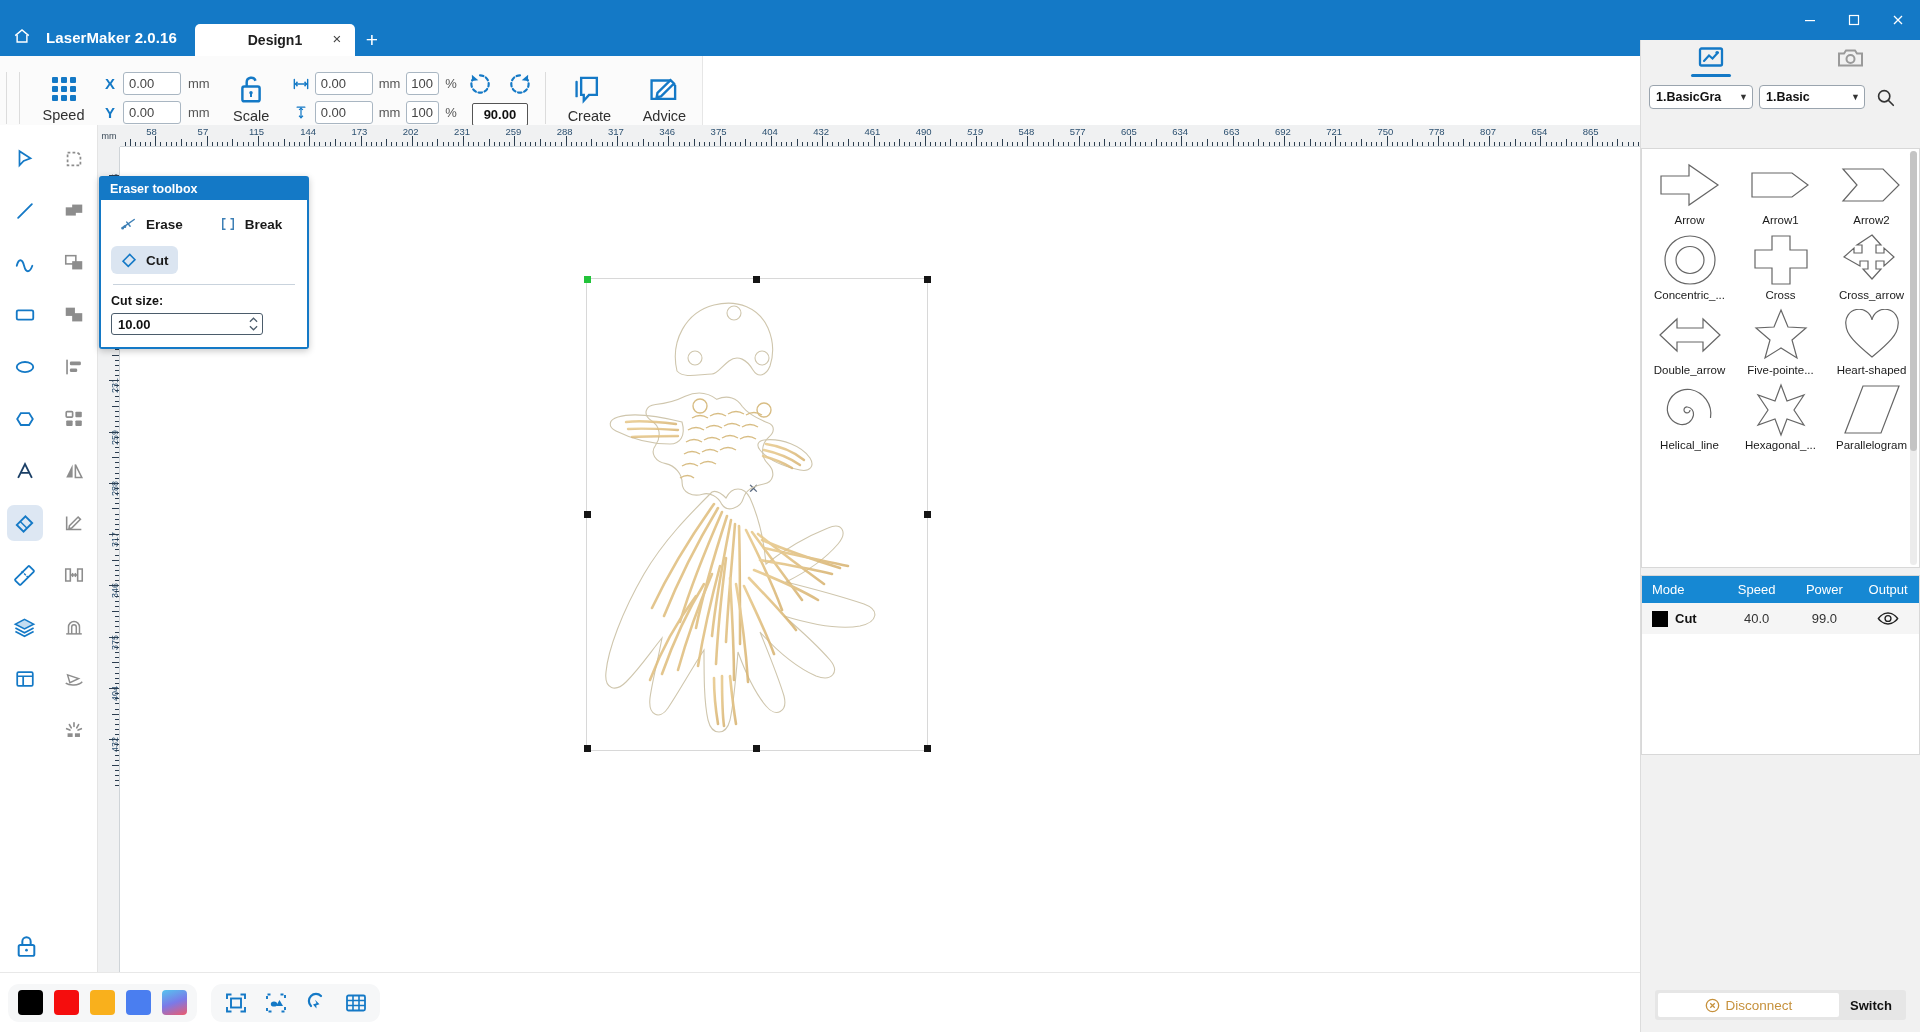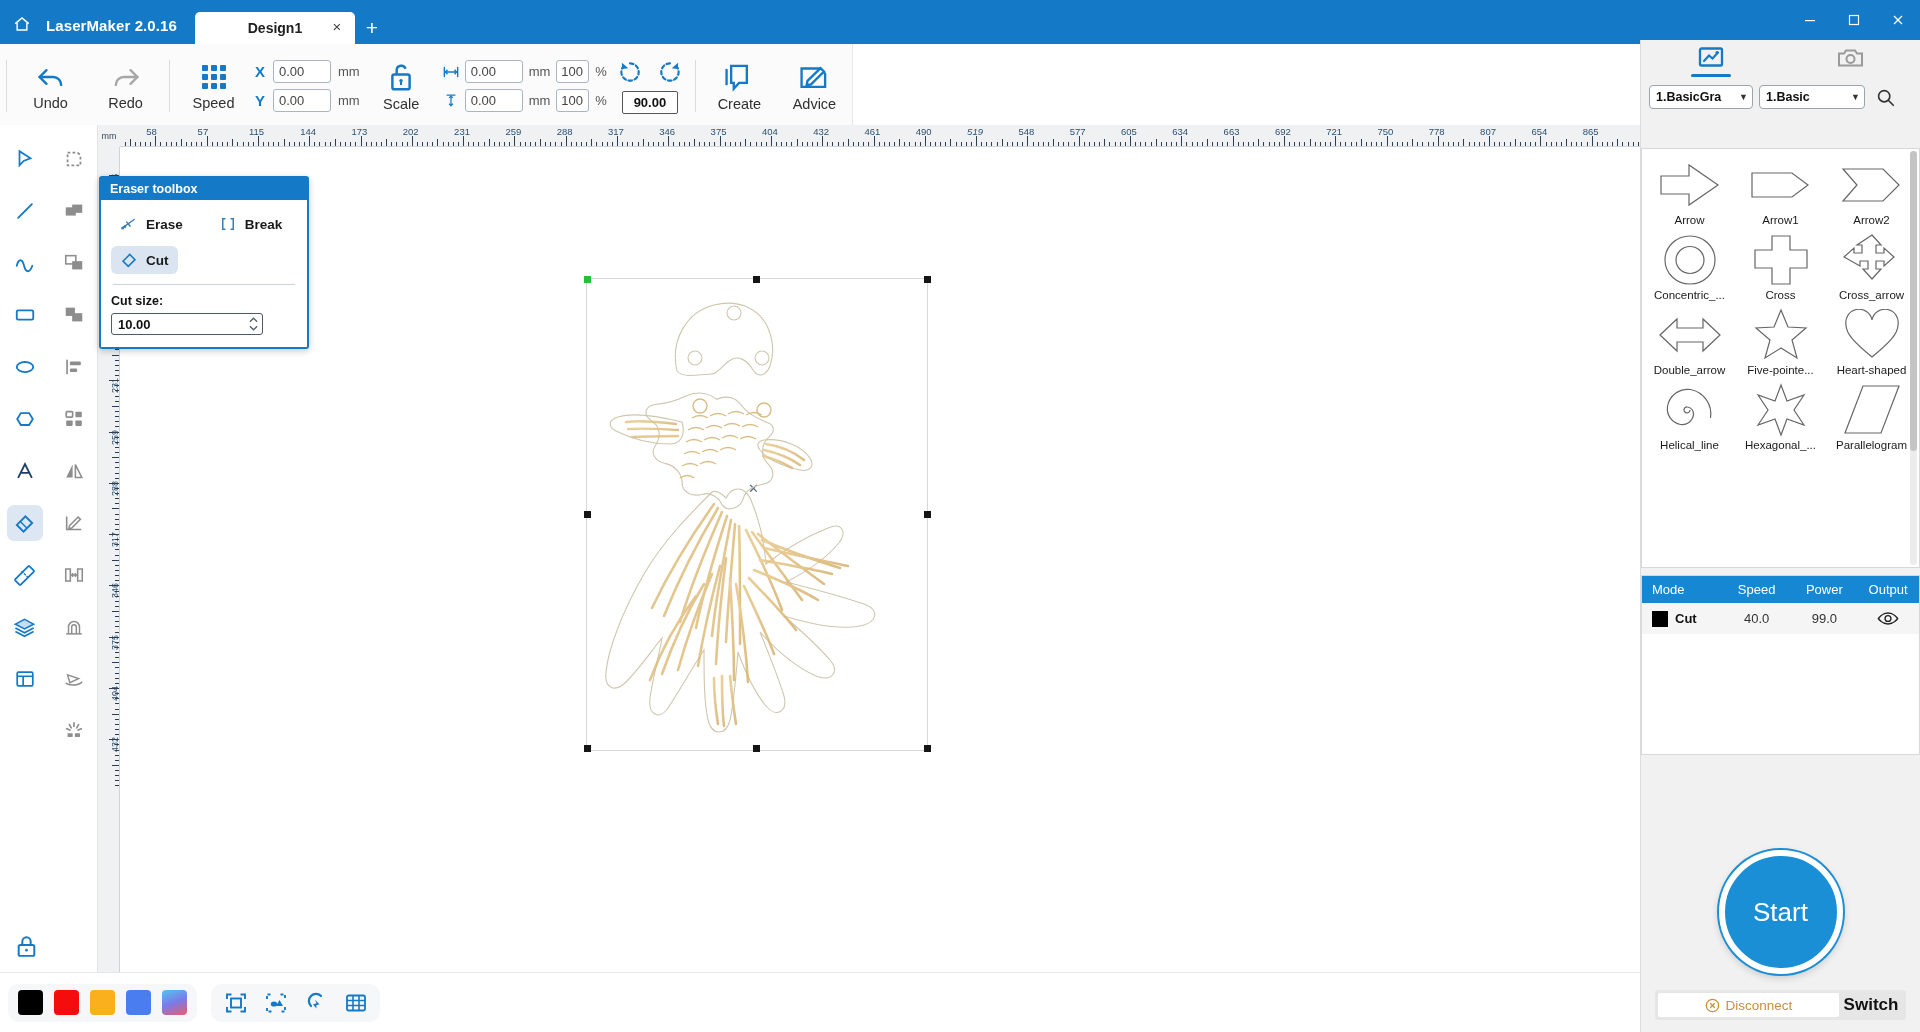--- a/index.html
+++ b/index.html
@@ -6,21 +6,21 @@
   html, body {
     width: 1920px; height: 1032px;
     font-family: "Liberation Sans", sans-serif;
     background: #ffffff;
     overflow: hidden;
   }
   #app { position: relative; width: 1920px; height: 1032px; }
 
   
   .titlebar {
-    height: 44px; background: #1479c6; display: flex; align-items: flex-end;
+    height: 56px; background: #1479c6; display: flex; align-items: flex-end;
     position: relative;
   }
   .tb-home { width: 44px; height: 40px; display: flex; align-items: center; justify-content: center; }
   .tb-appname {
     color: #ffffff; font-size: 15px; font-weight: bold; letter-spacing: .1px;
     padding: 0 12px 10px 2px;
   }
   .tb-tab {
     width: 160px; height: 32px; background: #ffffff; border-radius: 5px 5px 0 0;
     display: flex; align-items: center; justify-content: center; position: relative;
@@ -218,21 +218,21 @@
   }
   .connbar {
     position: absolute; left: 14px; right: 14px; bottom: 12px; height: 30px;
     background: #e6e6e6; border-radius: 3px; display: flex; align-items: center; padding: 3px;
   }
   .conn-left {
     flex: 1; height: 24px; background: #ffffff; border-radius: 2px;
     display: flex; align-items: center; justify-content: center; gap: 6px;
     font-size: 13.5px; color: #c6913c;
   }
-  .conn-switch { width: 64px; text-align: center; font-size: 17px; color: #111; font-weight: bold; }
+  .conn-switch { width: 64px; text-align: center; font-size: 13px; color: #111; font-weight: bold; }
 
   svg { display: block; }
 </style>
 </head>
 <body>
 
 <div id="app">
 
   <div class="titlebar">
     <div class="tb-home">
@@ -264,36 +264,20 @@
           </svg>
       </div>
     </div>
   </div>
 
   <div class="ribbon">
 
 
     <div class="rib-sep"></div>
 
-    <div class="ribbon-group">
-      <div class="rib-btn">
-        <svg width="34" height="30" viewBox="0 0 30 24" fill="none" stroke="#1479c6" stroke-width="2.1" stroke-linecap="round">
-          <path d="M11 6 5 12l6 6"></path>
-            <path d="M5 12h12a7 7 0 0 1 7 7"></path>
-        </svg>
-        <span class="lbl">Undo</span>
-      </div>
-      <div class="rib-btn">
-        <svg width="34" height="30" viewBox="0 0 30 24" fill="none" stroke="#a6a6a6" stroke-width="2.1" stroke-linecap="round">
-          <path d="M19 6l6 6-6 6"></path>
-            <path d="M25 12H13a7 7 0 0 0-7 7"></path>
-        </svg>
-        <span class="lbl">Redo</span>
-      </div>
-    </div>
 
     <div class="rib-sep"></div>
 
     <div class="ribbon-group">
       <div class="rib-btn">
         <svg width="30" height="30" viewBox="0 0 30 30">
           <g fill="#1479c6">
             <rect x="3" y="3" width="6" height="6" rx="1"></rect>
               <rect x="12" y="3" width="6" height="6" rx="1"></rect>
               <rect x="21" y="3" width="6" height="6" rx="1"></rect>
@@ -1443,25 +1427,20 @@
         <div class="mt-c3">99.0</div>
         <div class="mt-c4">
           <svg width="22" height="15" viewBox="0 0 24 16" fill="none" stroke="#222" stroke-width="1.5" style="margin:0 auto;">
             <path d="M1.5 8S5.5 2 12 2s10.5 6 10.5 6-4 6-10.5 6S1.5 8 1.5 8z"></path>
             <circle cx="12" cy="8" r="3.2"></circle>
           </svg>
         </div>
       </div>
     </div>
 
-    <div class="startwrap">
-      <div class="startbtn">
-        <span>Start</span>
-      </div>
-    </div>
 
     <div class="connbar">
       <div class="conn-left">
         <svg width="15" height="15" viewBox="0 0 16 16" fill="none" stroke="#c6913c" stroke-width="1.4">
           <circle cx="8" cy="8" r="6.6"></circle>
             <path d="M5.6 5.6 10.4 10.4M10.4 5.6 5.6 10.4"></path>
         </svg>
         <span>Disconnect</span>
       </div>
       <div class="conn-switch">Switch</div>

